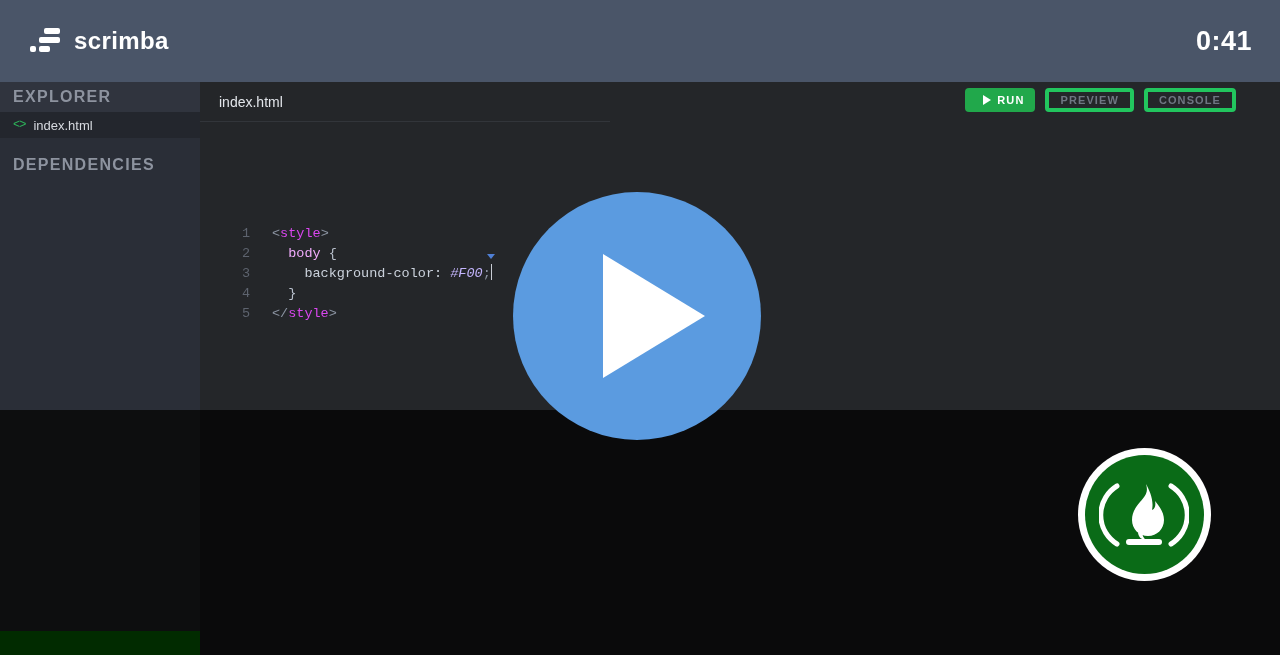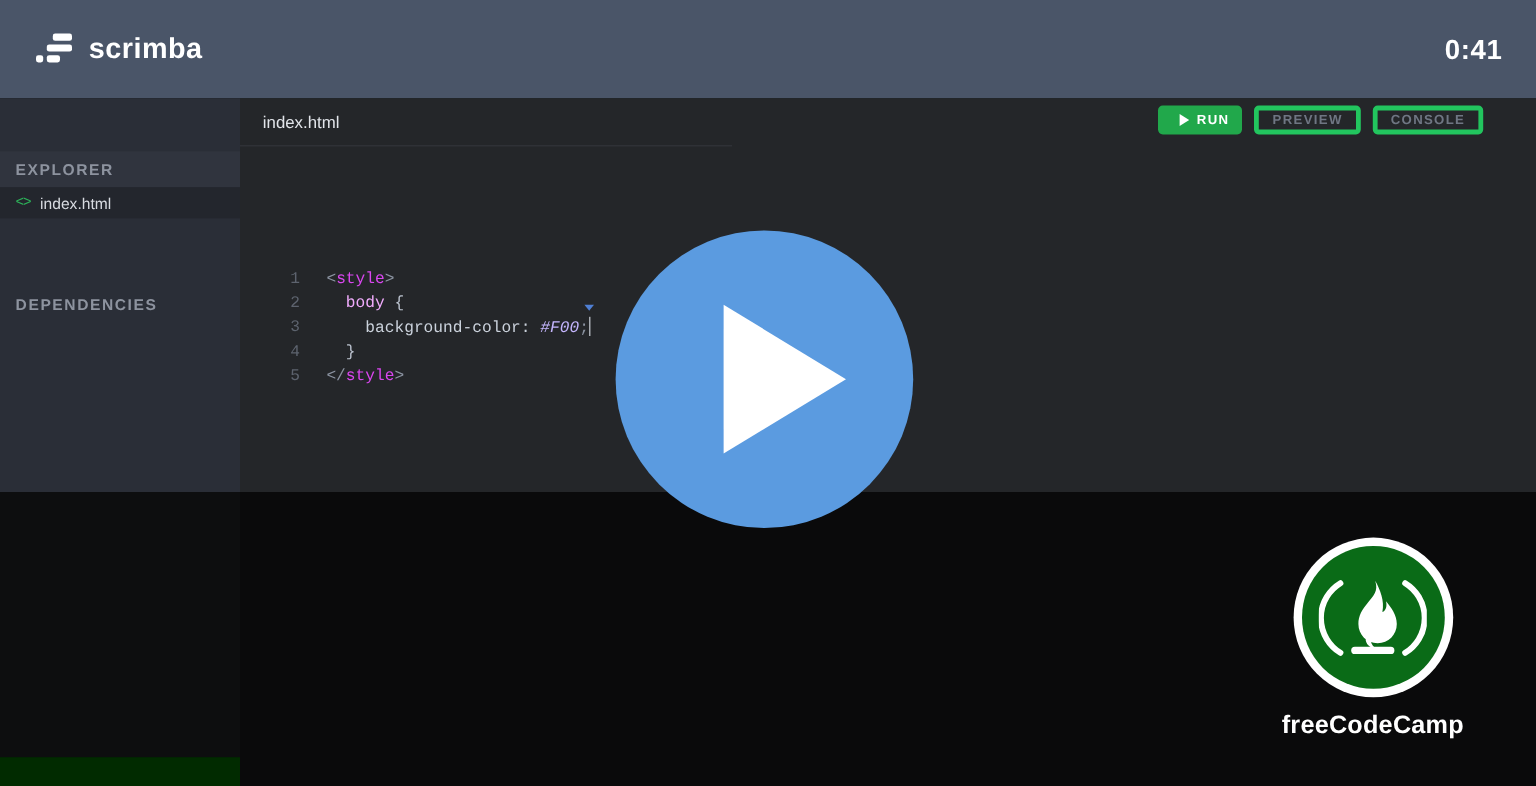--- a/index.html
+++ b/index.html
@@ -58,21 +58,21 @@
   .brand-name {
     color: #ffffff;
     font-size: 24px;
     font-weight: bold;
     letter-spacing: 0.4px;
     line-height: 1;
   }
 
   .timer {
     color: #ffffff;
-    font-size: 23px;
+    font-size: 27px;
     font-weight: bold;
     letter-spacing: 0.5px;
     line-height: 1;
   }
 
   
   .sidebar {
     position: absolute;
     top: 82px; left: 0;
     width: 200px;
@@ -80,24 +80,23 @@
     background: #2a2e37;
   }
 
   .side-section-head {
     height: 30px;
     display: flex;
     align-items: center;
     padding-left: 13px;
     background: #30343e;
     color: #8d939f;
-    font-size: 13px;
+    font-size: 16px;
     font-weight: bold;
     letter-spacing: 1.3px;
-    margin-top: 44px;
   }
   .side-section-head.plain { background: transparent; }
 
   .side-gap { height: 12px; }
 
   .file-row {
     height: 26px;
     display: flex;
     align-items: center;
     gap: 8px;
@@ -381,20 +380,19 @@
     <div class="fcc-badge">
       <div class="fcc-inner">
         <svg width="90" height="90" viewBox="0 0 90 90" aria-hidden="true">
           <path d="M18 16 A34 34 0 0 0 18 74" fill="none" stroke="#ffffff" stroke-width="5" stroke-linecap="round"></path>
           <path d="M72 16 A34 34 0 0 1 72 74" fill="none" stroke="#ffffff" stroke-width="5" stroke-linecap="round"></path>
           <path d="M47 14 c 3 9 -2 13 -6 18 c -5 6 -8 11 -8 18 c 0 9 7 16 16 16 c 9 0 16 -7 16 -16 c 0 -8 -5 -14 -9 -19 c 1 4 0 8 -3 9 c 2 -9 -2 -19 -6 -26 z M45 44 c 2 4 1 7 -1 9 c -3 3 -5 6 -5 9 c 0 5 4 8 8 8 c -6 -5 -4 -11 -1 -15 c 2 -3 3 -7 -1 -11 z" fill="#ffffff"></path>
           <rect x="27" y="69" width="36" height="6" rx="3" fill="#ffffff"></rect>
         </svg>
       </div>
     </div>
-    <div class="fcc-name">freeCodeCamp</div>
   </div>
 
   <div class="progress">
     <div class="progress-fill"></div>
   </div>
 
 </div>
 
 </body></html>

